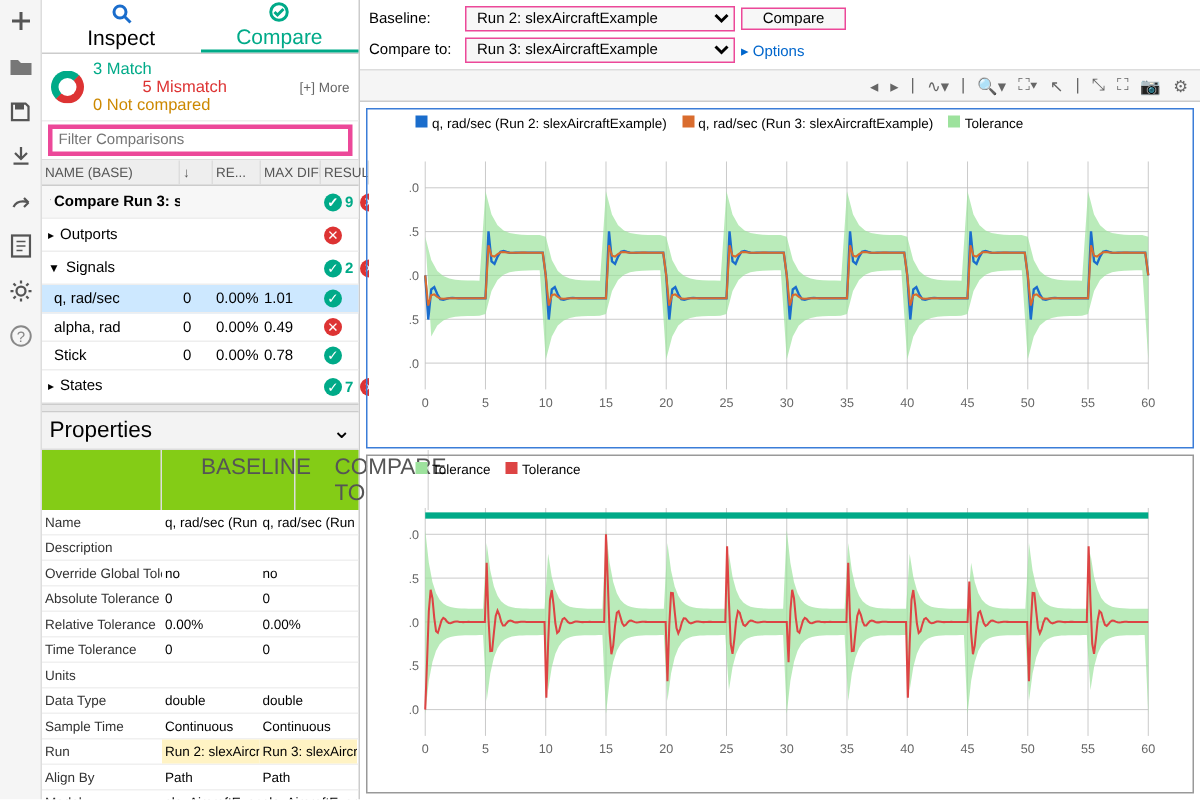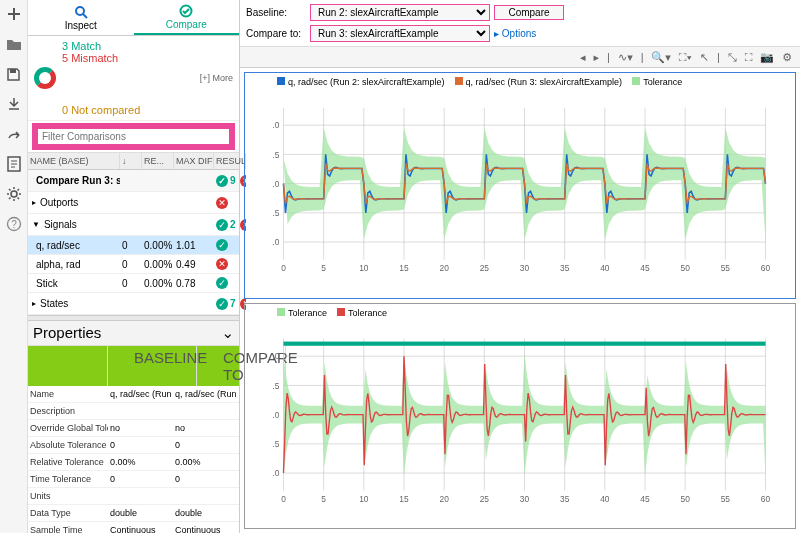--- a/index.html
+++ b/index.html
@@ -1,31 +1,31 @@
 <!DOCTYPE html>
 <html><head>
 <meta charset="utf-8">
 <style>
 * { box-sizing: border-box; margin: 0; padding: 0; font-family: Arial, sans-serif; }
 body { width: 800px; height: 533px; display: flex; font-size: 11px; overflow: hidden; background: #fff; }
 .leftbar { width: 28px; background: #f5f5f5; border-right: 1px solid #ddd; display: flex; flex-direction: column; align-items: center; padding-top: 4px; gap: 10px; }
 .leftbar .icn { width: 20px; height: 20px; display: flex; align-items: center; justify-content: center; color: #555; cursor: pointer; }
 .leftpanel { width: 212px; border-right: 1px solid #ccc; display: flex; flex-direction: column; }
 .tabs { display: flex; height: 36px; border-bottom: 1px solid #ccc; }
-.tab { flex: 1; display: flex; flex-direction: column; align-items: center; justify-content: center; cursor: pointer; font-size: 10px; gap: 1px; }
+.tab { flex: 1; display: flex; flex-direction: column; align-items: center; justify-content: center; cursor: pointer; font-size: 14px; gap: 1px; }
 .tab.active { border-bottom: 2px solid #0a8; color: #0a8; }
 .summary { display: flex; align-items: center; padding: 4px 6px; border-bottom: 1px solid #eee; gap: 6px; }
 .donut { width: 22px; height: 22px; border-radius: 50%; border: 5px solid #0a8; border-right-color: #d33; border-bottom-color: #d33; border-left-color: #0a8; }
 .summary-text { line-height: 12px; }
 .summary-text .m { color: #0a8; }
-.summary-text .mm { color: #d33; }
-.summary-text .nc { color: #c80; margin-top: 40px; }
+.summary-text .mm { color: #d33; margin-left: 33px; }
+.summary-text .nc { color: #c80; }
 .more { margin-left: auto; color: #666; font-size: 9px; cursor: pointer; }
 .filter { padding: 2px 4px; border-bottom: 1px solid #ddd; }
-.filter input { width: 100%; border: 6px solid #ec4899; padding: 2px 4px; font-size: 10px; }
+.filter input { width: 100%; border: 3px solid #ec4899; padding: 2px 4px; font-size: 10px; }
 .thead { display: grid; grid-template-columns: 92px 22px 32px 40px 32px; background: #eee; border-bottom: 1px solid #ccc; font-size: 9px; color: #555; }
 .thead span { padding: 3px 2px; border-right: 1px solid #ddd; overflow: hidden; white-space: nowrap; }
 .rows { flex: 0 0 auto; }
 .row { display: grid; grid-template-columns: 92px 22px 32px 40px 32px; border-bottom: 1px solid #eee; font-size: 10px; align-items: center; }
 .row span { padding: 3px 2px; overflow: hidden; white-space: nowrap; }
 .row.group { background: #f7f7f7; font-weight: bold; }
 .row.sel { background: #cde8ff; }
 .row .name { display: flex; align-items: center; gap: 2px; }
 .row .tri { font-size: 8px; }
 .lvl1 { padding-left: 10px; }

